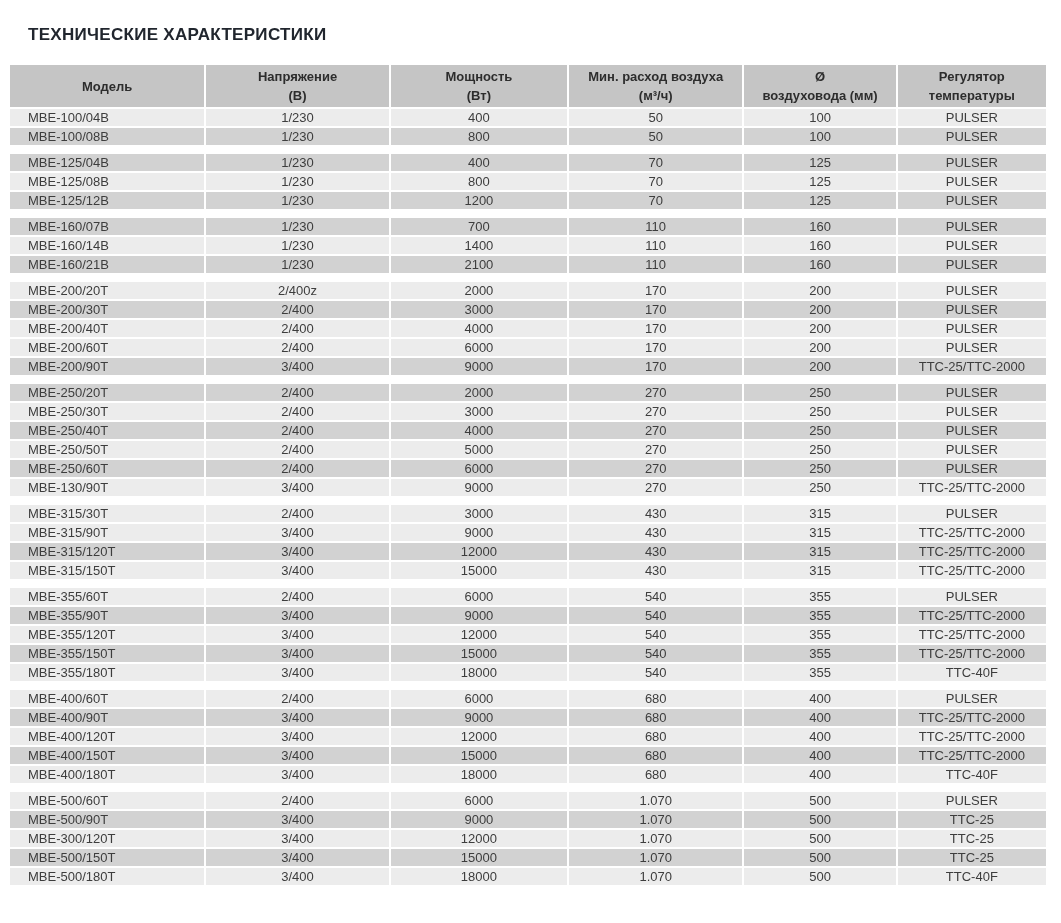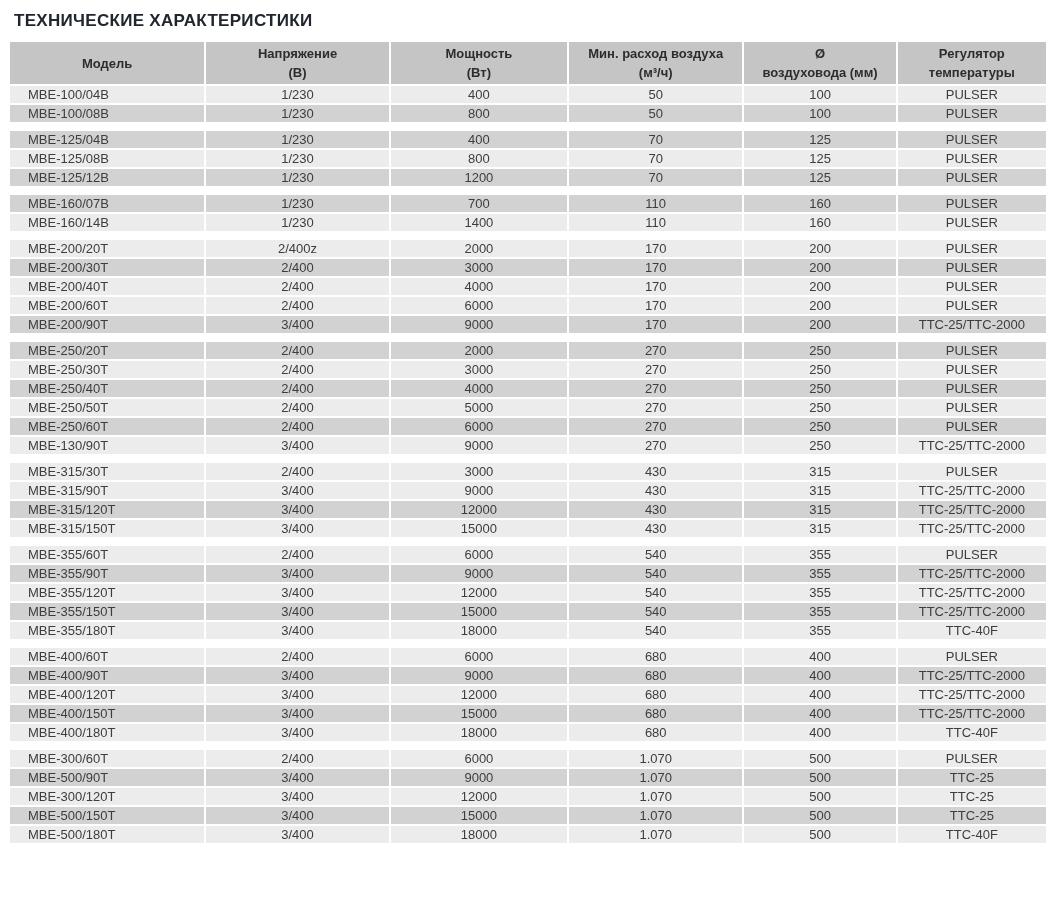--- a/index.html
+++ b/index.html
@@ -9,21 +9,21 @@
     font-family: "Liberation Sans", sans-serif;
   }
   .page {
     position: relative;
     width: 1061px;
     height: 923px;
     background: var(--page-bg, #ffffff);
     overflow: hidden;
   }
   .page-title {
-    margin: 4px;
+    margin: 18px;
     padding: 7px 0 0 10px;
     font-size: 17px;
     line-height: 20px;
     font-weight: bold;
     letter-spacing: 0.3px;
     color: var(--title-color, #21262e);
   }
   table.specs {
     margin: 9px 0 0 8px;
     border-collapse: separate;
@@ -163,20 +163,28 @@
           <td class="regulator">PULSER</td>
         </tr>
         <tr class="light">
           <td class="model">MBE-160/14B</td>
           <td class="voltage">1/230</td>
           <td class="power">1400</td>
           <td class="airflow">110</td>
           <td class="duct">160</td>
           <td class="regulator">PULSER</td>
         </tr>
+        <tr class="dark">
+          <td class="model">MBE-160/21B</td>
+          <td class="voltage">1/230</td>
+          <td class="power">2100</td>
+          <td class="airflow">110</td>
+          <td class="duct">160</td>
+          <td class="regulator">PULSER</td>
+        </tr>
         <tr class="spacer">
           <td colspan="6"></td>
         </tr>
         <tr class="light">
           <td class="model">MBE-200/20T</td>
           <td class="voltage">2/400z</td>
           <td class="power">2000</td>
           <td class="airflow">170</td>
           <td class="duct">200</td>
           <td class="regulator">PULSER</td>
@@ -382,21 +390,21 @@
           <td class="voltage">3/400</td>
           <td class="power">18000</td>
           <td class="airflow">680</td>
           <td class="duct">400</td>
           <td class="regulator">TTC-40F</td>
         </tr>
         <tr class="spacer">
           <td colspan="6"></td>
         </tr>
         <tr class="light">
-          <td class="model">MBE-300/60T</td>
+          <td class="model">MBE-500/60T</td>
           <td class="voltage">2/400</td>
           <td class="power">6000</td>
           <td class="airflow">1.070</td>
           <td class="duct">500</td>
           <td class="regulator">PULSER</td>
         </tr>
         <tr class="dark">
           <td class="model">MBE-500/90T</td>
           <td class="voltage">3/400</td>
           <td class="power">9000</td>

